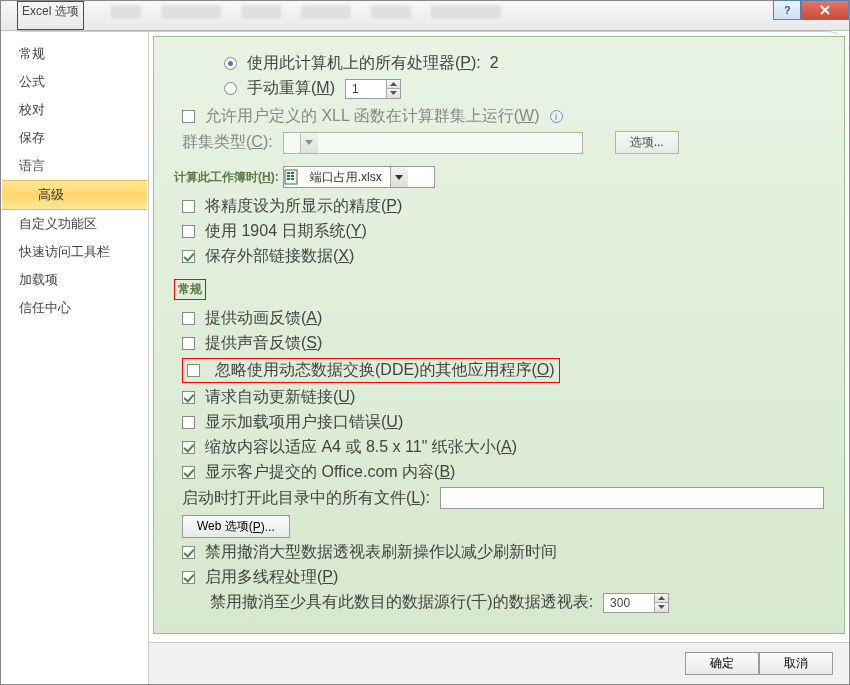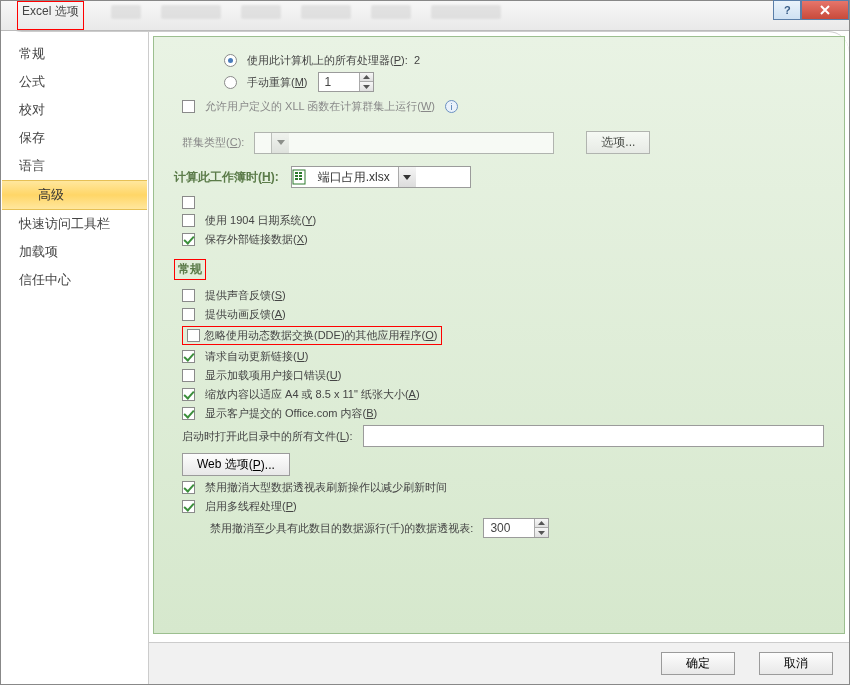--- a/index.html
+++ b/index.html
@@ -59,21 +59,21 @@
   }
   .radio { border-radius:50%; }
   .radio.checked::after{ content:""; position:absolute; inset:3px; background:#4a7dbb; border-radius:50%;}
   .check.checked::after{
     content:""; position:absolute; left:1px; top:2px;
     width:8px; height:4px; border-left:2px solid #3b8f3b; border-bottom:2px solid #3b8f3b;
     transform: rotate(-48deg);
   }
 
   .u { text-decoration: underline; }
-  .lbl { font-size:11px; color:#444; }
+  .lbl { font-size:16px; color:#444; }
 
   .num-input {
     border:1px solid #9b9b9b; background:#fff; height:20px; display:flex; align-items:center;
   }
   .num-input .val{ width:40px; padding:0 6px; font-size:12px;}
   .spin { width:14px; display:flex; flex-direction:column;}
   .spin div{ height:9px; border-left:1px solid #aaa; background:linear-gradient(#f7f7f7,#e0e0e0); display:flex;align-items:center;justify-content:center;}
   .spin div:first-child{border-bottom:1px solid #aaa;}
   .spin svg{display:block;}
 
@@ -84,37 +84,37 @@
   }
   .combo .cval{ padding:0 8px; font-size:12px; }
   .combo .cbtn{ width:18px; height:100%; border-left:1px solid #aaa; background:linear-gradient(#f5f5f5,#dcdcdc); display:flex;align-items:center;justify-content:center;}
 
   .btn {
     border:1px solid #9b9b9b; background:linear-gradient(#fdfdfd,#e8e8e8);
     padding: 2px 14px; font-size:12px; height:23px; display:inline-flex; align-items:center;
   }
 
   .section-bar{
-    display:flex; align-items:center; gap:12px; margin: 12px 0 8px 0; font-weight:bold; color:#5a7a48;
+    display:flex; align-items:center; gap:4px; margin: 12px 0 8px 0; font-weight:bold; color:#5a7a48;
   }
   .section-title{ font-size:12px; color:#5b7b49;}
   .section-red{ border:1px solid red; padding: 1px 3px;}
 
   .opt-list .row { margin: 4px 0; }
-  .red-box{ border:1px solid red; padding:1px 4px; display:inline-flex; align-items:center; gap:4px;}
+  .red-box{ border:1px solid red; padding:1px 4px; display:inline-flex; align-items:center; gap:15px;}
 
   .txtfield{
     flex:1; min-width:300px; height:22px; border:1px solid #9b9b9b; background:#fff;
   }
 
   .xlsx-icon{ width:18px; height:18px; display:inline-block; }
 
   .footer{
     height:42px; border-top:1px solid #ccc; background:#f1f1f1;
-    display:flex; justify-content:flex-end; align-items:center; gap:24px; padding-right:16px;margin-top:8px;
+    display:flex; justify-content:flex-end; align-items:center; gap:0; padding-right:16px;margin-top:8px;
   }
   .footer .btn{min-width:74px; justify-content:center;}
 
 </style>
 </head>
 <body>
 
 <div class="window">
 
   <div class="titlebar">
@@ -145,20 +145,21 @@
 
   <div class="body">
 
     <div class="sidebar">
       <div class="side-item">常规</div>
       <div class="side-item">公式</div>
       <div class="side-item">校对</div>
       <div class="side-item">保存</div>
       <div class="side-item">语言</div>
       <div class="side-item active">高级</div>
+      <div class="side-item">自定义功能区</div>
       <div class="side-item">快速访问工具栏</div>
       <div class="side-item">加载项</div>
       <div class="side-item">信任中心</div>
     </div>
 
     <div class="content-wrap">
       <div class="content">
 
         <div class="row indent1">
           <span class="radio checked"></span>
@@ -183,37 +184,37 @@
             </div>
           </div>
         </div>
 
         <div class="row indent0" style="margin-top:7px">
           <span class="check"></span>
           <span class="lbl" style="color:#888"><span>允许用户定义的 XLL 函数在计算群集上运行(</span><span class="u">W</span><span>)</span></span>
           <span class="info-icon">i</span>
         </div>
 
-        <div class="row indent0" style="margin-top:17px">
+        <div class="row indent0" style="margin-top:4px">
           <span class="lbl" style="color:#888"><span>群集类型(</span><span class="u">C</span>)<span>:</span></span>
           <div class="combo" style="width:300px; opacity:.7">
             <div class="cval"></div>
             <div class="cbtn">
                 <svg width="8" height="5">
                   <path d="M0 0 L4 5 L8 0 Z" fill="#666"></path>
                 </svg>
               </div>
           </div>
           <span style="width:12px"></span>
           <button class="btn" style="opacity:.7">选项...</button>
         </div>
 
         <div class="section-bar">
           <span class="section-title"><span>计算此工作簿时(</span><span class="u">H</span>)<span>:</span></span>
-          <div class="combo" style="width:180px">
+          <div class="combo" style="width:152px">
             <span class="xlsx-icon">
               <svg viewBox="0 0 18 18">
                   <rect x="1" y="2" width="12" height="14" fill="#fff" stroke="#2c7a2c"></rect>
                   <rect x="3" y="4" width="3" height="2" fill="#2c7a2c"></rect>
                   <rect x="7" y="4" width="3" height="2" fill="#2c7a2c"></rect>
                   <rect x="3" y="7" width="3" height="2" fill="#2c7a2c"></rect>
                   <rect x="7" y="7" width="3" height="2" fill="#2c7a2c"></rect>
                   <rect x="3" y="10" width="3" height="2" fill="#2c7a2c"></rect>
                   <rect x="7" y="10" width="3" height="2" fill="#2c7a2c"></rect>
                 </svg>
@@ -223,43 +224,44 @@
                 <svg width="8" height="5">
                   <path d="M0 0 L4 5 L8 0 Z" fill="#333"></path>
                 </svg>
               </div>
           </div>
         </div>
 
         <div class="opt-list">
           <div class="row indent0">
               <span class="check"></span>
+              <span class="lbl"><span>将精度设为所显示的精度(</span><span class="u">P</span>)</span>
             </div>
           <div class="row indent0">
               <span class="check"></span>
               <span class="lbl"><span>使用 1904 日期系统(</span><span class="u">Y</span>)</span>
             </div>
           <div class="row indent0">
               <span class="check checked"></span>
               <span class="lbl"><span>保存外部链接数据(</span><span class="u">X</span>)</span>
             </div>
         </div>
 
         <div class="section-bar">
           <span class="section-red section-title">常规</span>
         </div>
 
         <div class="opt-list">
           <div class="row indent0">
               <span class="check"></span>
+              <span class="lbl"><span>提供动画反馈(</span><span class="u">A</span>)</span>
+            </div>
+          <div class="row indent0">
+              <span class="check"></span>
               <span class="lbl"><span>提供声音反馈(</span><span class="u">S</span>)</span>
-            </div>
-          <div class="row indent0">
-              <span class="check"></span>
-              <span class="lbl"><span>提供动画反馈(</span><span class="u">A</span>)</span>
             </div>
           <div class="row indent0">
               <span class="red-box">
                 <span class="check"></span>
                 <span class="lbl"><span>忽略使用动态数据交换(DDE)的其他应用程序(</span><span class="u">O</span>)</span>
               </span>
             </div>
           <div class="row indent0">
               <span class="check checked"></span>
               <span class="lbl"><span>请求自动更新链接(</span><span class="u">U</span>)</span>

